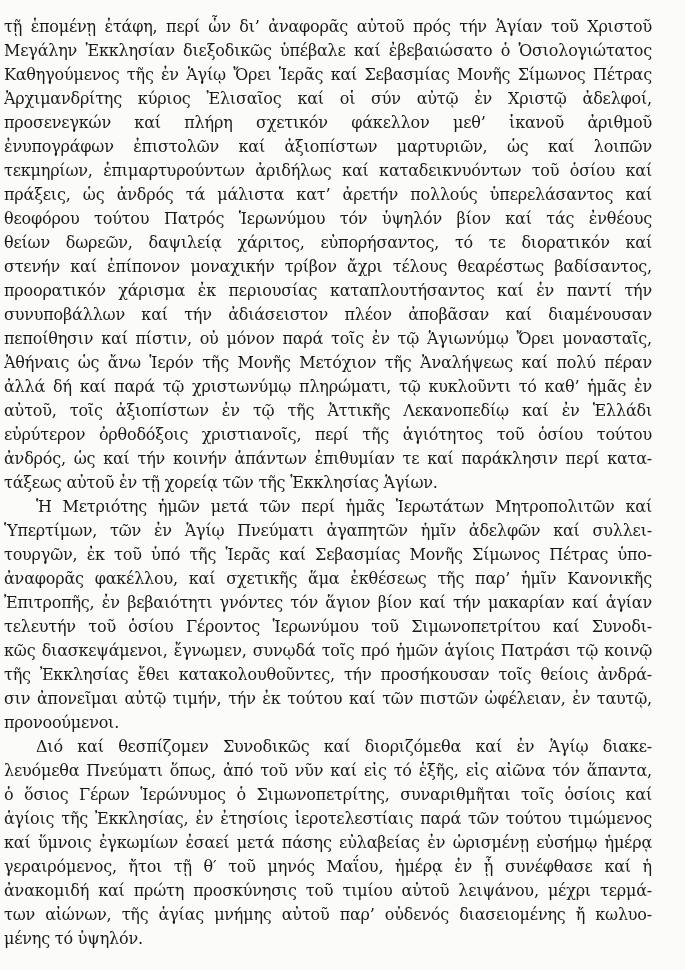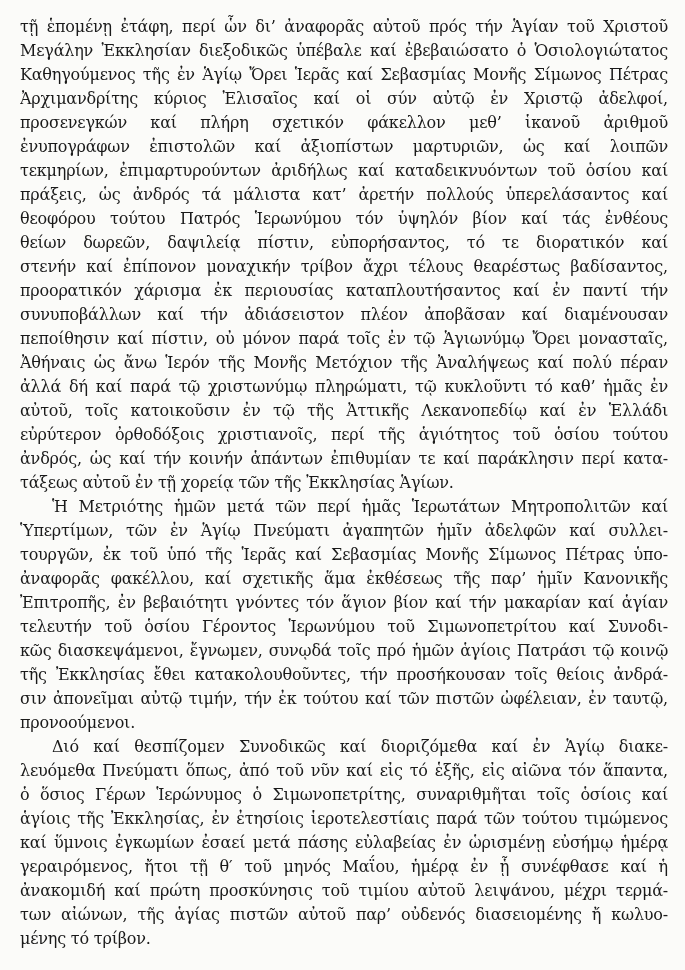--- a/index.html
+++ b/index.html
@@ -9,21 +9,21 @@
     font-family: "DejaVu Serif", "Liberation Serif", serif;
   }
   .page {
     position: relative;
     width: 685px;
     height: 970px;
     margin: 0;
     background: #fbfbf9;
     color: #1a1a1a;
     box-sizing: border-box;
-    padding: 15px 17px 0 20px;
+    padding: 15px 17px 0 4px;
     overflow: hidden;
   }
   .text-block {
     width: 648px;
   }
   .line {
     height: 24px;
     line-height: 24px;
     font-size: 16px;
     letter-spacing: -0.2px;
@@ -48,44 +48,44 @@
   <div class="text-block">
       <div class="line">τῇ ἑπομένῃ ἐτάφη, περί ὧν δι’ ἀναφορᾶς αὐτοῦ πρός τήν Ἁγίαν τοῦ Χριστοῦ</div>
       <div class="line">Μεγάλην Ἐκκλησίαν διεξοδικῶς ὑπέβαλε καί ἐβεβαιώσατο ὁ Ὁσιολογιώτατος</div>
       <div class="line">Καθηγούμενος τῆς ἐν Ἁγίῳ Ὄρει Ἱερᾶς καί Σεβασμίας Μονῆς Σίμωνος Πέτρας</div>
       <div class="line">Ἀρχιμανδρίτης κύριος Ἐλισαῖος καί οἱ σύν αὐτῷ ἐν Χριστῷ ἀδελφοί,</div>
       <div class="line">προσενεγκών καί πλήρη σχετικόν φάκελλον μεθ’ ἱκανοῦ ἀριθμοῦ</div>
       <div class="line">ἐνυπογράφων ἐπιστολῶν καί ἀξιοπίστων μαρτυριῶν, ὡς καί λοιπῶν</div>
       <div class="line">τεκμηρίων, ἐπιμαρτυρούντων ἀριδήλως καί καταδεικνυόντων τοῦ ὁσίου καί</div>
       <div class="line">πράξεις, ὡς ἀνδρός τά μάλιστα κατ’ ἀρετήν πολλούς ὑπερελάσαντος καί</div>
       <div class="line">θεοφόρου τούτου Πατρός Ἱερωνύμου τόν ὑψηλόν βίον καί τάς ἐνθέους</div>
-      <div class="line">θείων δωρεῶν, δαψιλείᾳ πίστιν, εὐπορήσαντος, τό τε διορατικόν καί</div>
+      <div class="line">θείων δωρεῶν, δαψιλείᾳ χάριτος, εὐπορήσαντος, τό τε διορατικόν καί</div>
       <div class="line">στενήν καί ἐπίπονον μοναχικήν τρίβον ἄχρι τέλους θεαρέστως βαδίσαντος,</div>
       <div class="line">προορατικόν χάρισμα ἐκ περιουσίας καταπλουτήσαντος καί ἐν παντί τήν</div>
       <div class="line">συνυποβάλλων καί τήν ἀδιάσειστον πλέον ἀποβᾶσαν καί διαμένουσαν</div>
       <div class="line">πεποίθησιν καί πίστιν, οὐ μόνον παρά τοῖς ἐν τῷ Ἁγιωνύμῳ Ὄρει μονασταῖς,</div>
       <div class="line">Ἀθήναις ὡς ἄνω Ἱερόν τῆς Μονῆς Μετόχιον τῆς Ἀναλήψεως καί πολύ πέραν</div>
       <div class="line">ἀλλά δή καί παρά τῷ χριστωνύμῳ πληρώματι, τῷ κυκλοῦντι τό καθ’ ἡμᾶς ἐν</div>
-      <div class="line">αὐτοῦ, τοῖς κατοικοῦσιν ἐν τῷ τῆς Ἀττικῆς Λεκανοπεδίῳ καί ἐν Ἑλλάδι</div>
+      <div class="line">αὐτοῦ, τοῖς ἀξιοπίστων ἐν τῷ τῆς Ἀττικῆς Λεκανοπεδίῳ καί ἐν Ἑλλάδι</div>
       <div class="line">εὐρύτερον ὀρθοδόξοις χριστιανοῖς, περί τῆς ἁγιότητος τοῦ ὁσίου τούτου</div>
       <div class="line">ἀνδρός, ὡς καί τήν κοινήν ἁπάντων ἐπιθυμίαν τε καί παράκλησιν περί κατα-</div>
       <div class="line last">τάξεως αὐτοῦ ἐν τῇ χορείᾳ τῶν τῆς Ἐκκλησίας Ἁγίων.</div>
       <div class="line first">Ἡ Μετριότης ἡμῶν μετά τῶν περί ἡμᾶς Ἱερωτάτων Μητροπολιτῶν καί</div>
       <div class="line">Ὑπερτίμων, τῶν ἐν Ἁγίῳ Πνεύματι ἀγαπητῶν ἡμῖν ἀδελφῶν καί συλλει-</div>
       <div class="line">τουργῶν, ἐκ τοῦ ὑπό τῆς Ἱερᾶς καί Σεβασμίας Μονῆς Σίμωνος Πέτρας ὑπο-</div>
       <div class="line">ἀναφορᾶς φακέλλου, καί σχετικῆς ἅμα ἐκθέσεως τῆς παρ’ ἡμῖν Κανονικῆς</div>
       <div class="line">Ἐπιτροπῆς, ἐν βεβαιότητι γνόντες τόν ἅγιον βίον καί τήν μακαρίαν καί ἁγίαν</div>
       <div class="line">τελευτήν τοῦ ὁσίου Γέροντος Ἱερωνύμου τοῦ Σιμωνοπετρίτου καί Συνοδι-</div>
       <div class="line">κῶς διασκεψάμενοι, ἔγνωμεν, συνῳδά τοῖς πρό ἡμῶν ἁγίοις Πατράσι τῷ κοινῷ</div>
       <div class="line">τῆς Ἐκκλησίας ἔθει κατακολουθοῦντες, τήν προσήκουσαν τοῖς θείοις ἀνδρά-</div>
       <div class="line">σιν ἀπονεῖμαι αὐτῷ τιμήν, τήν ἐκ τούτου καί τῶν πιστῶν ὠφέλειαν, ἐν ταυτῷ,</div>
       <div class="line last">προνοούμενοι.</div>
       <div class="line first">Διό καί θεσπίζομεν Συνοδικῶς καί διοριζόμεθα καί ἐν Ἁγίῳ διακε-</div>
       <div class="line">λευόμεθα Πνεύματι ὅπως, ἀπό τοῦ νῦν καί εἰς τό ἑξῆς, εἰς αἰῶνα τόν ἅπαντα,</div>
       <div class="line">ὁ ὅσιος Γέρων Ἱερώνυμος ὁ Σιμωνοπετρίτης, συναριθμῆται τοῖς ὁσίοις καί</div>
       <div class="line">ἁγίοις τῆς Ἐκκλησίας, ἐν ἐτησίοις ἱεροτελεστίαις παρά τῶν τούτου τιμώμενος</div>
       <div class="line">καί ὕμνοις ἐγκωμίων ἐσαεί μετά πάσης εὐλαβείας ἐν ὡρισμένῃ εὐσήμῳ ἡμέρᾳ</div>
       <div class="line">γεραιρόμενος, ἤτοι τῇ θ′ τοῦ μηνός Μαΐου, ἡμέρᾳ ἐν ᾗ συνέφθασε καί ἡ</div>
       <div class="line">ἀνακομιδή καί πρώτη προσκύνησις τοῦ τιμίου αὐτοῦ λειψάνου, μέχρι τερμά-</div>
-      <div class="line">των αἰώνων, τῆς ἁγίας πιστῶν αὐτοῦ παρ’ οὐδενός διασειομένης ἤ κωλυο-</div>
-      <div class="line last">μένης τό τρίβον.</div>
+      <div class="line">των αἰώνων, τῆς ἁγίας μνήμης αὐτοῦ παρ’ οὐδενός διασειομένης ἤ κωλυο-</div>
+      <div class="line last">μένης τό ὑψηλόν.</div>
     </div>
 </div>
 
 </body></html>

